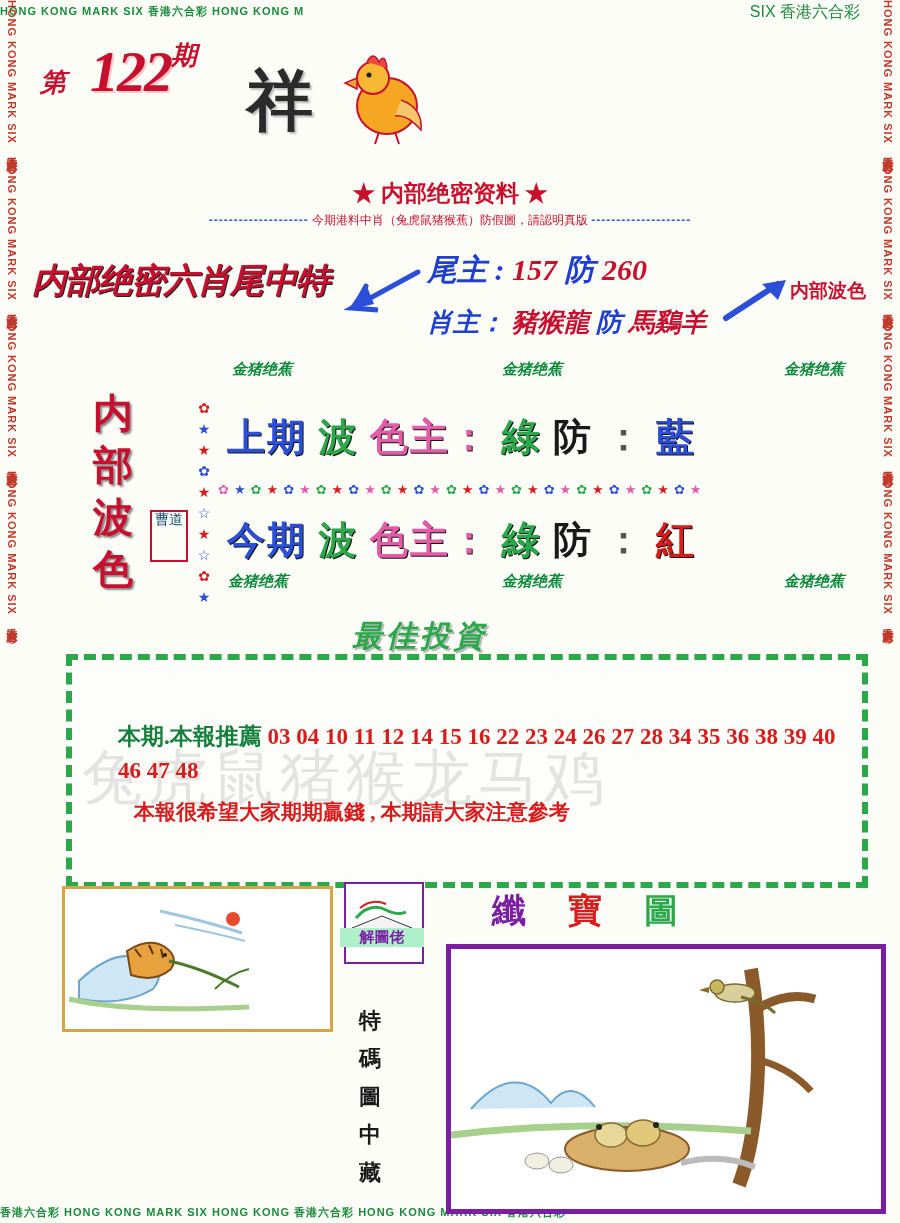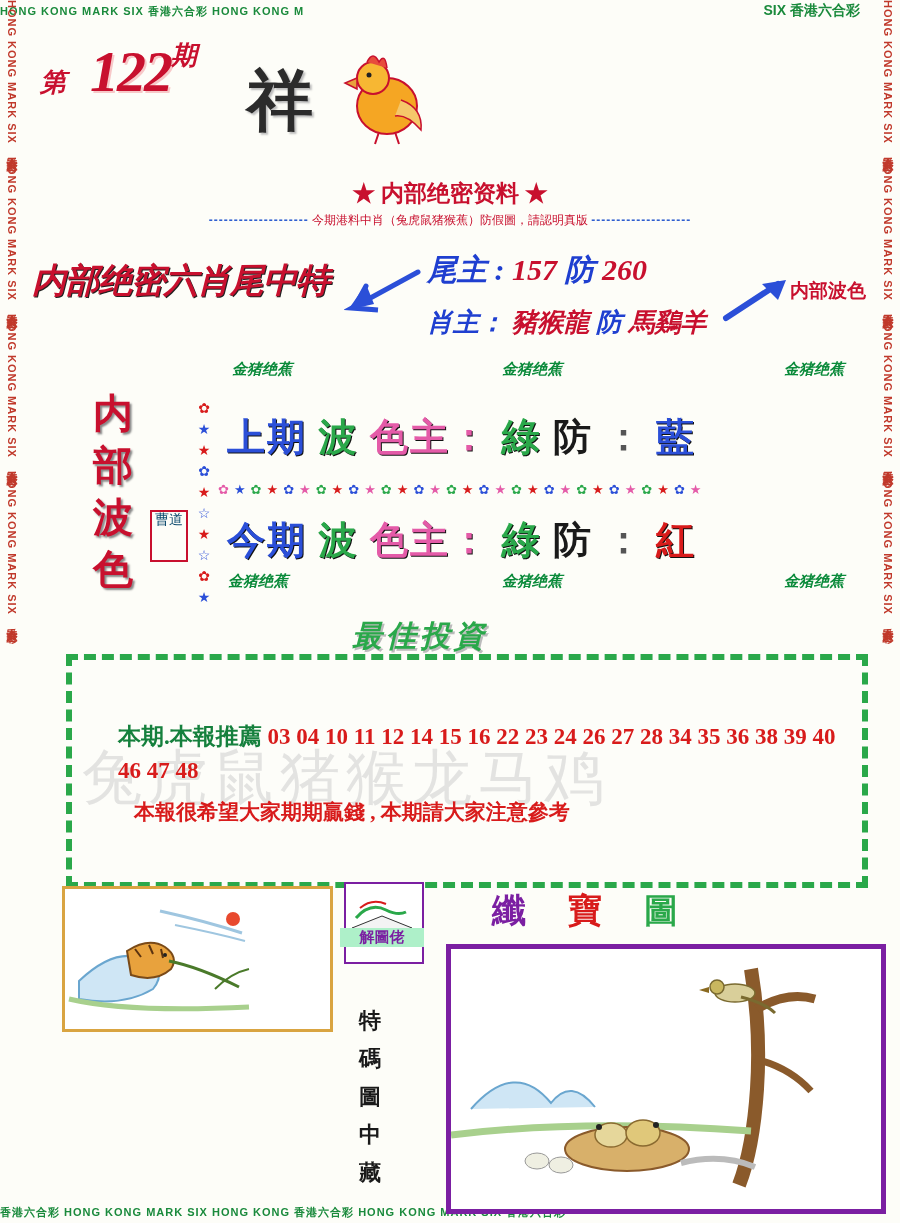--- a/index.html
+++ b/index.html
@@ -133,21 +133,21 @@
   </div>
   <div class="border-strip border-bottom">
     <span class="bt-inner">香港六合彩  HONG KONG MARK SIX  HONG KONG  香港六合彩  HONG KONG MARK SIX  香港六合彩</span>
   </div>
   <div class="border-strip border-left">
     <span class="vtext">HONG KONG MARK SIX 香港六合彩 HONG KONG MARK SIX 香港六合彩 HONG KONG MARK SIX 香港六合彩 HONG KONG MARK SIX 香港六合彩</span>
   </div>
   <div class="border-strip border-right">
     <span class="vtext">HONG KONG MARK SIX 香港六合彩 HONG KONG MARK SIX 香港六合彩 HONG KONG MARK SIX 香港六合彩 HONG KONG MARK SIX 香港六合彩</span>
   </div>
-  <div style="position:absolute;right:40px;top:2px;font-size:14px;font-weight:bold;color:#1a8a3c;text-align:right;">SIX  香港六合彩</div>
+  <div style="position:absolute;right:40px;top:2px;font-size:16px;font-weight:normal;color:#1a8a3c;text-align:right;">SIX  香港六合彩</div>
 
   <div class="frame">
 
     <div class="issue">
       <span class="qi">第</span><span class="num">122</span><span class="di">期</span>
     </div>
 
     <div class="zodiac-box">
       <span class="zodiac-char">祥</span>
       <svg class="rooster" width="90" height="100" viewBox="0 0 90 100">

